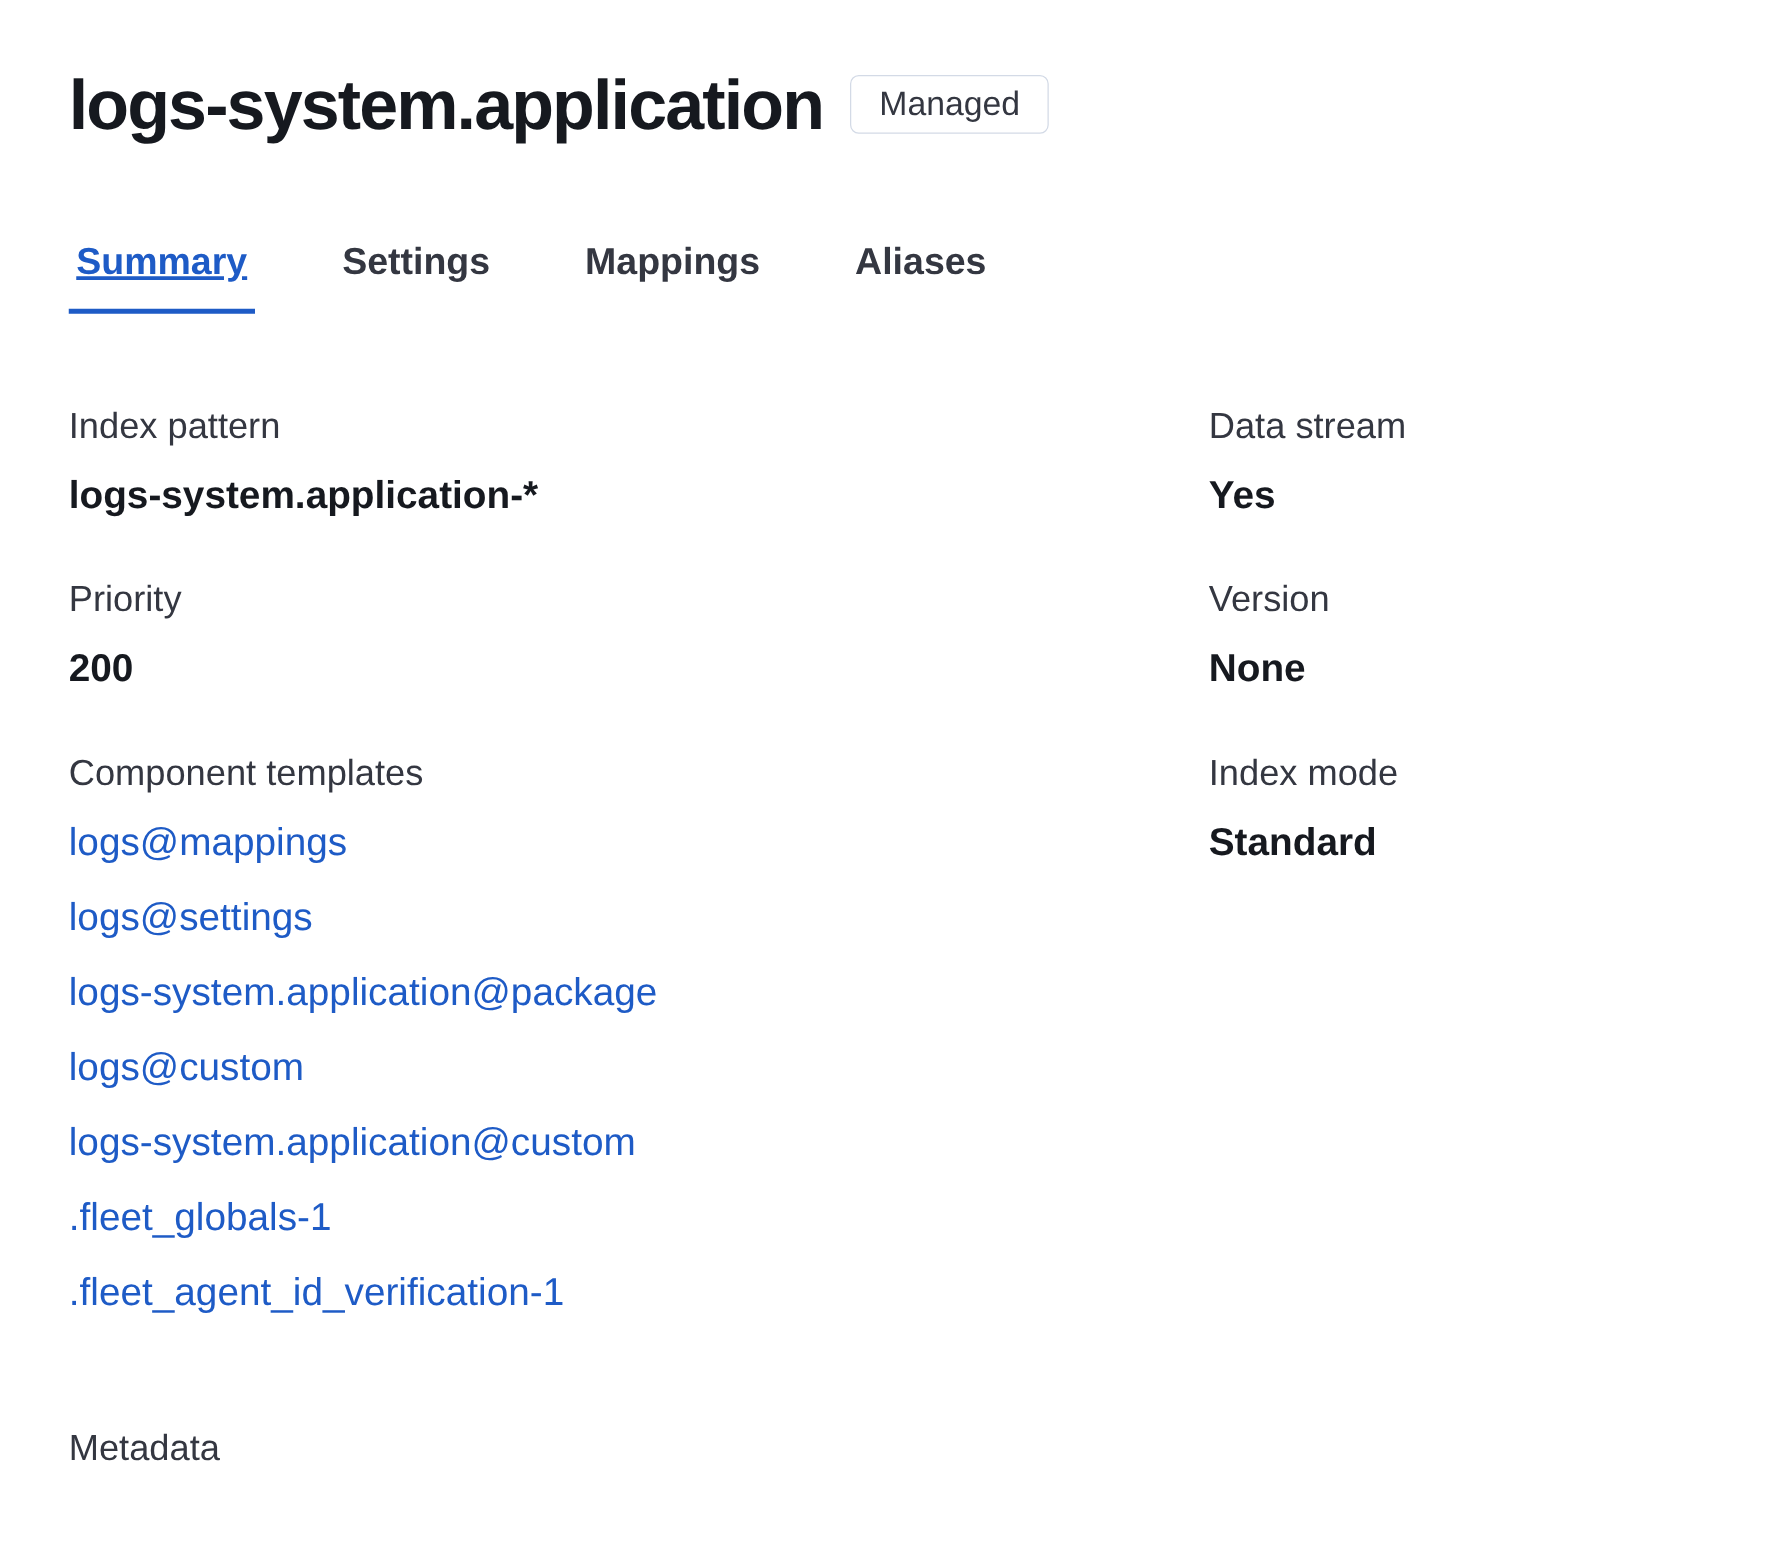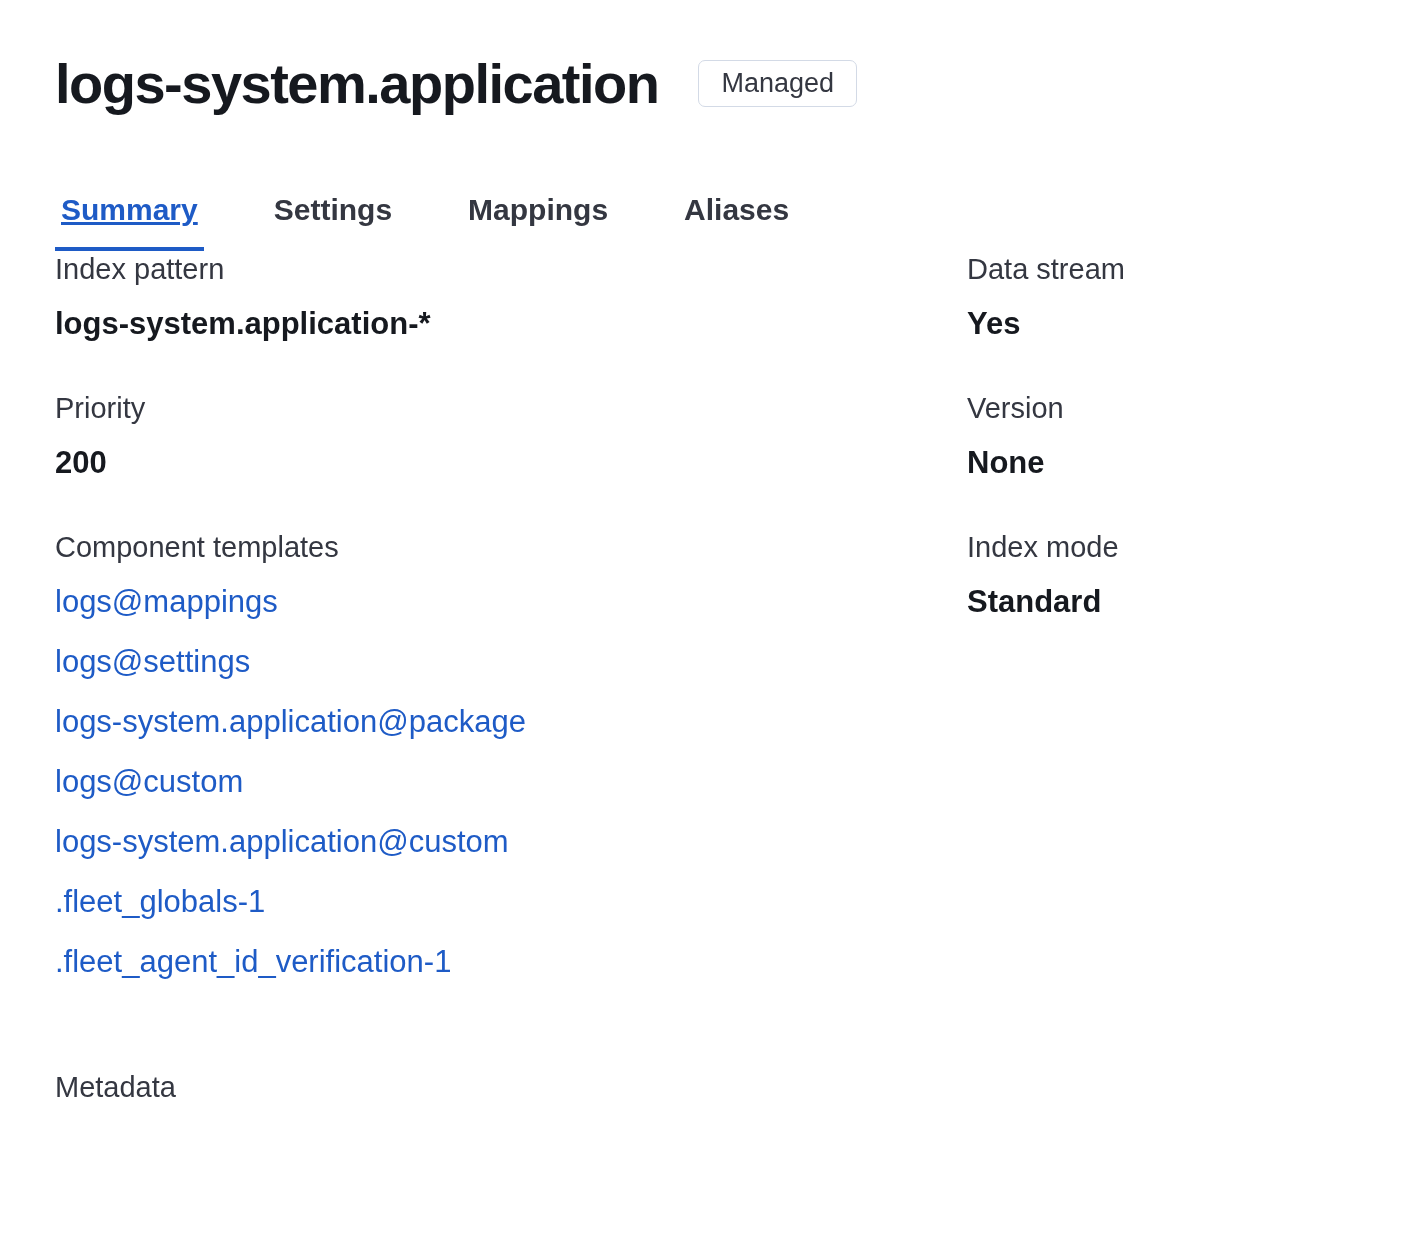--- a/index.html
+++ b/index.html
@@ -6,21 +6,21 @@
   html, body {
     width: 1426px; height: 1238px;
     background: #ffffff;
     font-family: "Liberation Sans", "DejaVu Sans", sans-serif;
     color: #1a1c21;
     overflow: hidden;
   }
   .page { padding: 50px 55px 0 55px; }
 
   
-  .title-row { display: flex; align-items: center; gap: 40px; }
+  .title-row { display: flex; align-items: center; gap: 22px; }
   .page-title {
     font-size: 56px;
     font-weight: 800;
     letter-spacing: -1.5px;
     color: #16191f;
     line-height: 1.2;
   }
   .badge {
     border: 1px solid #d3dae6;
     border-radius: 7px;
@@ -47,20 +47,21 @@
   .tab.active {
     color: var(--tab-active, #1e5bc6);
     border-bottom-color: var(--tab-active, #1e5bc6);
     text-decoration: underline;
   }
 
   
   .content {
     display: grid;
     grid-template-columns: 912px 1fr;
+    margin-top: 72px;
     align-items: start;
   }
   .group { margin-bottom: 46px; }
   .label {
     font-size: 29px;
     font-weight: 400;
     color: #343741;
     margin-bottom: 18px;
     line-height: 1.25;
   }

